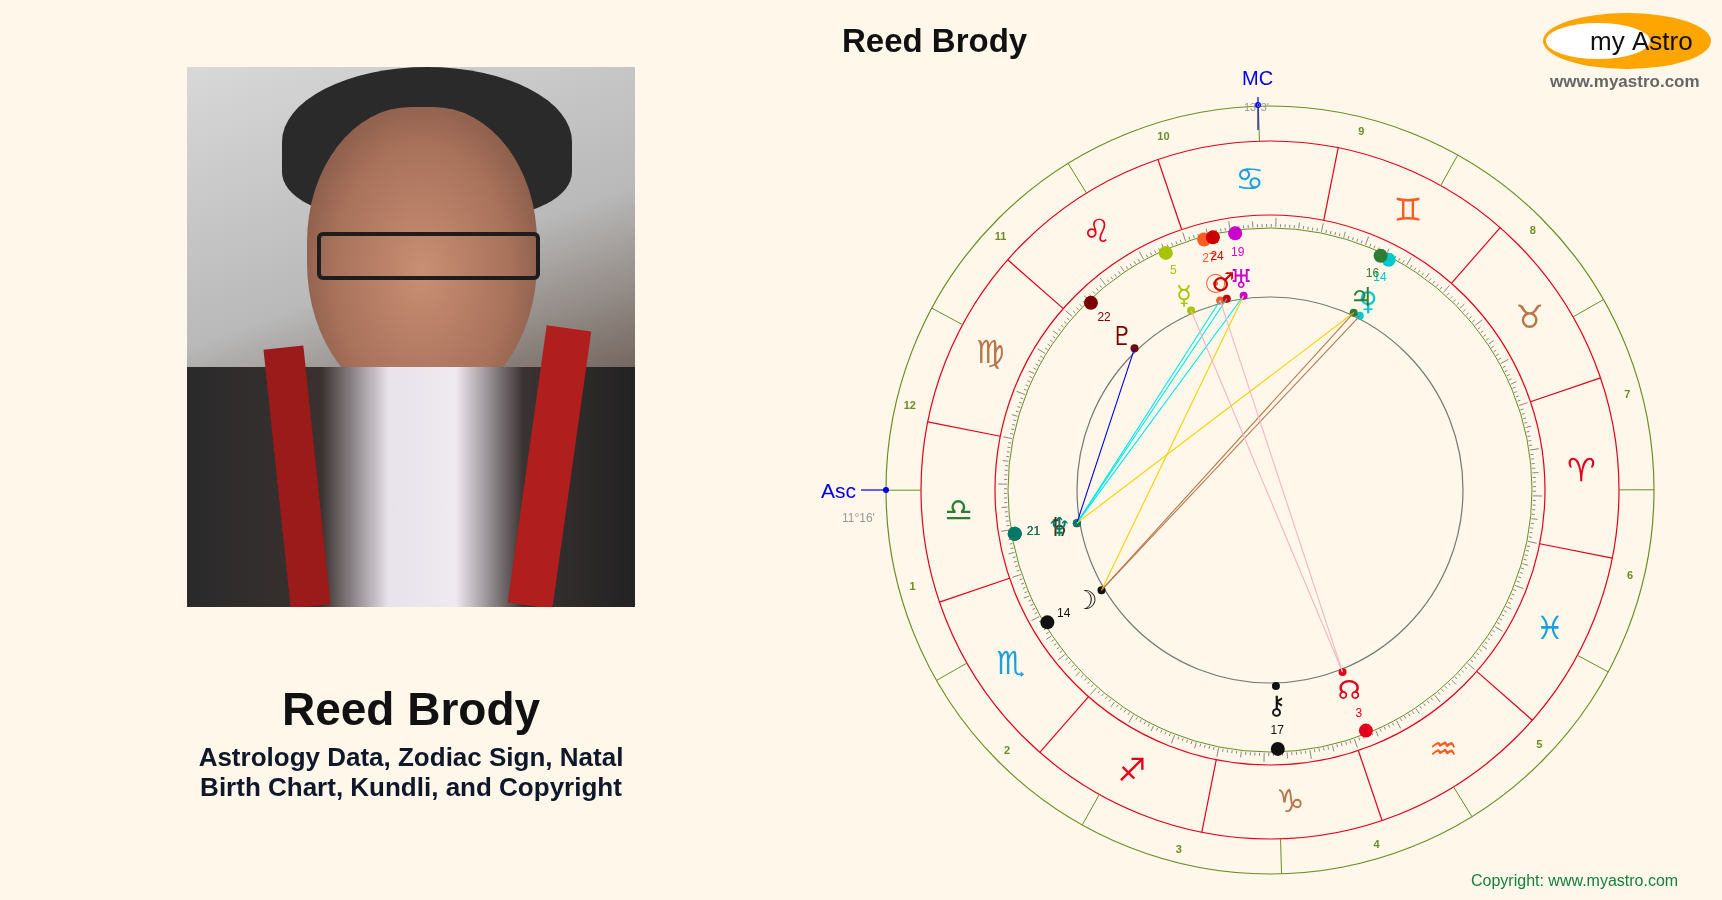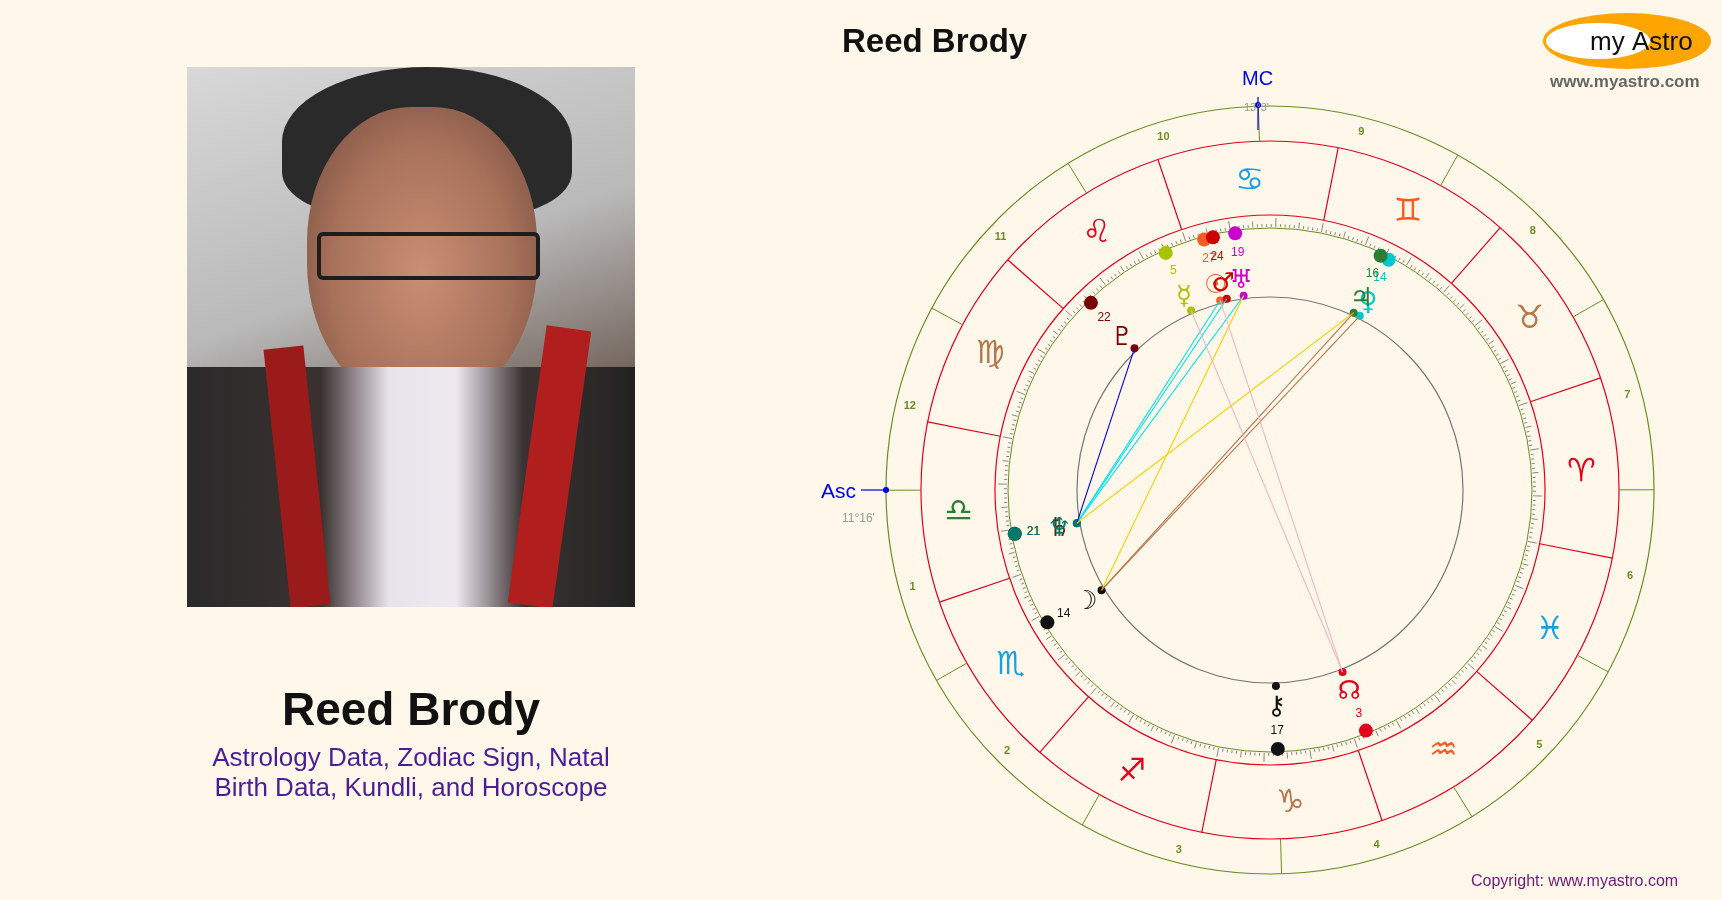--- a/index.html
+++ b/index.html
@@ -5,42 +5,42 @@
   html,body{margin:0;padding:0;}
   body{width:1722px;height:900px;background:#fef7ea;position:relative;overflow:hidden;font-family:"Liberation Sans",sans-serif;}
   .photo{position:absolute;left:187px;top:67px;width:448px;height:540px;background:linear-gradient(160deg,#d8d8d8 0%,#b9b9b9 40%,#6a5a50 70%,#2b2424 100%);overflow:hidden;}
   .photo .head{position:absolute;left:120px;top:40px;width:230px;height:300px;border-radius:45% 45% 48% 48%;background:radial-gradient(ellipse at 50% 55%,#c98f74 0%,#a8715a 55%,#6d4a3c 100%);}
   .photo .hair{position:absolute;left:95px;top:0px;width:290px;height:150px;border-radius:50% 50% 30% 30%;background:#2a2a2a;}
   .photo .glasses{position:absolute;left:130px;top:165px;width:215px;height:40px;border:4px solid #1d1d1d;border-radius:6px;}
   .photo .coat{position:absolute;left:0;top:300px;width:448px;height:260px;background:linear-gradient(90deg,#2a2a2a 0%,#3a3130 30%,#e8e2ea 45%,#efe9f0 60%,#3b3333 75%,#222 100%);}
   .photo .scarf{position:absolute;left:90px;top:280px;width:40px;height:260px;background:#9b1a1a;transform:rotate(-6deg);}
   .photo .scarf2{position:absolute;left:340px;top:260px;width:45px;height:280px;background:#b01e1e;transform:rotate(8deg);}
   .name{position:absolute;left:0;width:822px;top:682px;text-align:center;font-weight:bold;font-size:46px;color:#111;}
-  .sub{position:absolute;left:0;width:822px;top:742px;text-align:center;font-weight:normal;font-size:26px;line-height:30px;color:#4c1d95;}
+  .sub{position:absolute;left:0;width:822px;top:742px;text-align:center;font-weight:bold;font-size:26px;line-height:30px;color:#0f172a;}
   .chart-title{position:absolute;left:842px;top:22px;font-weight:bold;font-size:33px;color:#111;}
   .logo{position:absolute;left:1542px;top:11px;width:170px;height:60px;}
   .logo-url{position:absolute;left:1550px;top:72px;font-size:17px;color:#666;font-weight:bold;}
-  .copyright{position:absolute;left:1471px;top:872px;font-size:16px;color:#701a75;}
+  .copyright{position:absolute;left:1471px;top:872px;font-size:16px;color:#15803d;}
   svg.wheel{position:absolute;left:0;top:0;}
 </style>
 </head>
 <body>
 
 <div class="photo" title="Reed Brody portrait">
   <div class="hair"></div>
     <div class="head"></div>
     <div class="glasses"></div>
   <div class="coat"></div>
     <div class="scarf"></div>
     <div class="scarf2"></div>
 </div>
 <div class="name">Reed Brody</div>
 <div class="sub">
   <div>Astrology Data, Zodiac Sign, Natal</div>
-  <div>Birth Data, Kundli, and Horoscope</div>
+  <div>Birth Chart, Kundli, and Copyright</div>
 </div>
 
 <div class="chart-title">Reed Brody</div>
 
 <svg class="logo" viewBox="0 0 170 60">
   <ellipse cx="85" cy="30" rx="84" ry="28" fill="#ffa500"></ellipse>
   <ellipse cx="56" cy="30" rx="52" ry="18" fill="#fff"></ellipse>
   <text x="48" y="39" font-size="26" font-family="Liberation Sans, sans-serif" fill="#111">my</text>
   <text x="90" y="39" font-size="26" font-family="Liberation Sans, sans-serif" fill="#111">Astro</text>
 </svg>

